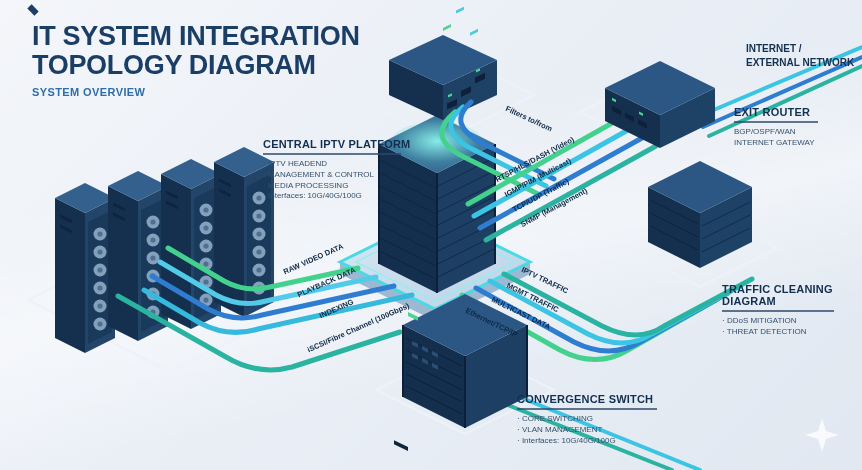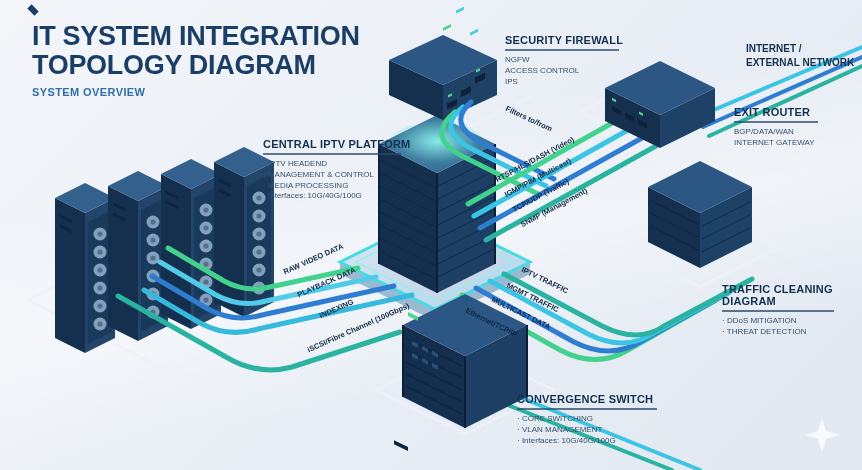--- a/index.html
+++ b/index.html
@@ -249,37 +249,30 @@
 
   <div class="node" style="left:263px;top:138px;">
     <div class="nt">CENTRAL IPTV PLATFORM</div>
     <div class="rule" style="width:138px;"></div>
     <div class="ln">· IPTV HEADEND</div>
     <div class="ln">· MANAGEMENT &amp; CONTROL</div>
     <div class="ln">· MEDIA PROCESSING</div>
     <div class="ln" style="padding-left:5px;">Interfaces: 10G/40G/100G</div>
   </div>
 
-  <div class="node" style="left:505px;top:34px;">
-    <div class="nt">SECURITY FIREWALL</div>
-    <div class="rule" style="width:114px;"></div>
-    <div class="ln">NGFW</div>
-    <div class="ln">ACCESS CONTROL</div>
-    <div class="ln">IPS</div>
-  </div>
 
   <div class="inet" style="left:746px;top:42px;">
     <div>INTERNET /</div>
     <div>EXTERNAL NETWORK</div>
   </div>
 
   <div class="node" style="left:734px;top:106px;">
     <div class="nt">EXIT ROUTER</div>
     <div class="rule" style="width:84px;"></div>
-    <div class="ln">BGP/DATA/WAN</div>
+    <div class="ln">BGP/OSPF/WAN</div>
     <div class="ln">INTERNET GATEWAY</div>
   </div>
 
   <div class="node" style="left:722px;top:283px;">
     <div class="nt">TRAFFIC CLEANING</div>
     <div class="nt">DIAGRAM</div>
     <div class="rule" style="width:112px;"></div>
     <div class="ln">· DDoS MITIGATION</div>
     <div class="ln">· THREAT DETECTION</div>
   </div>

